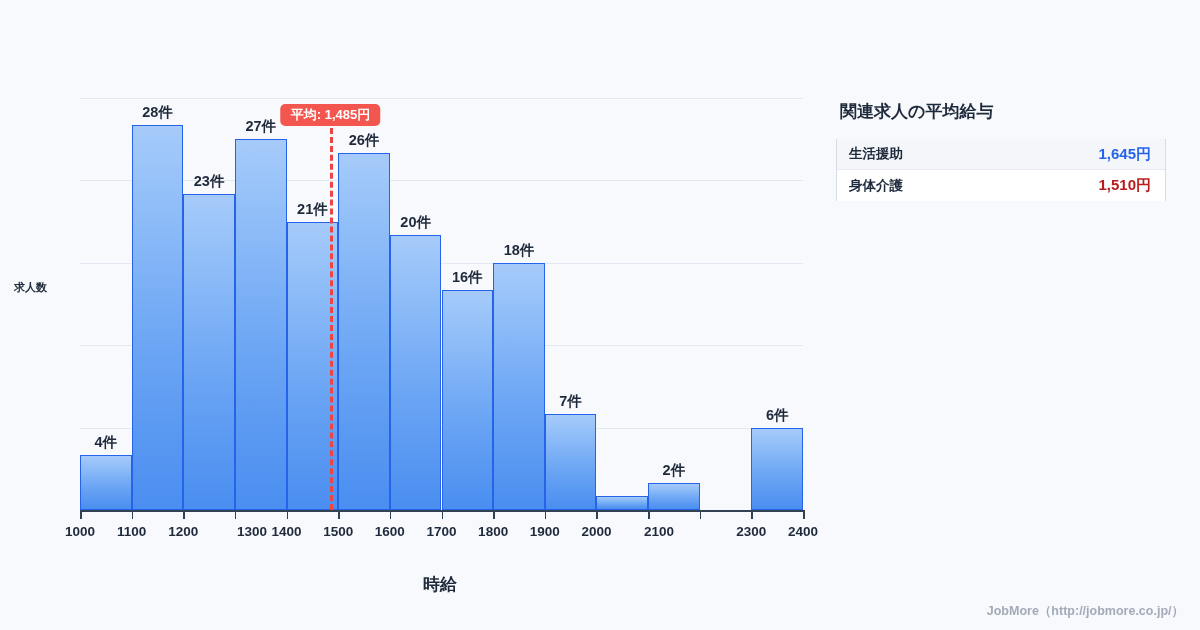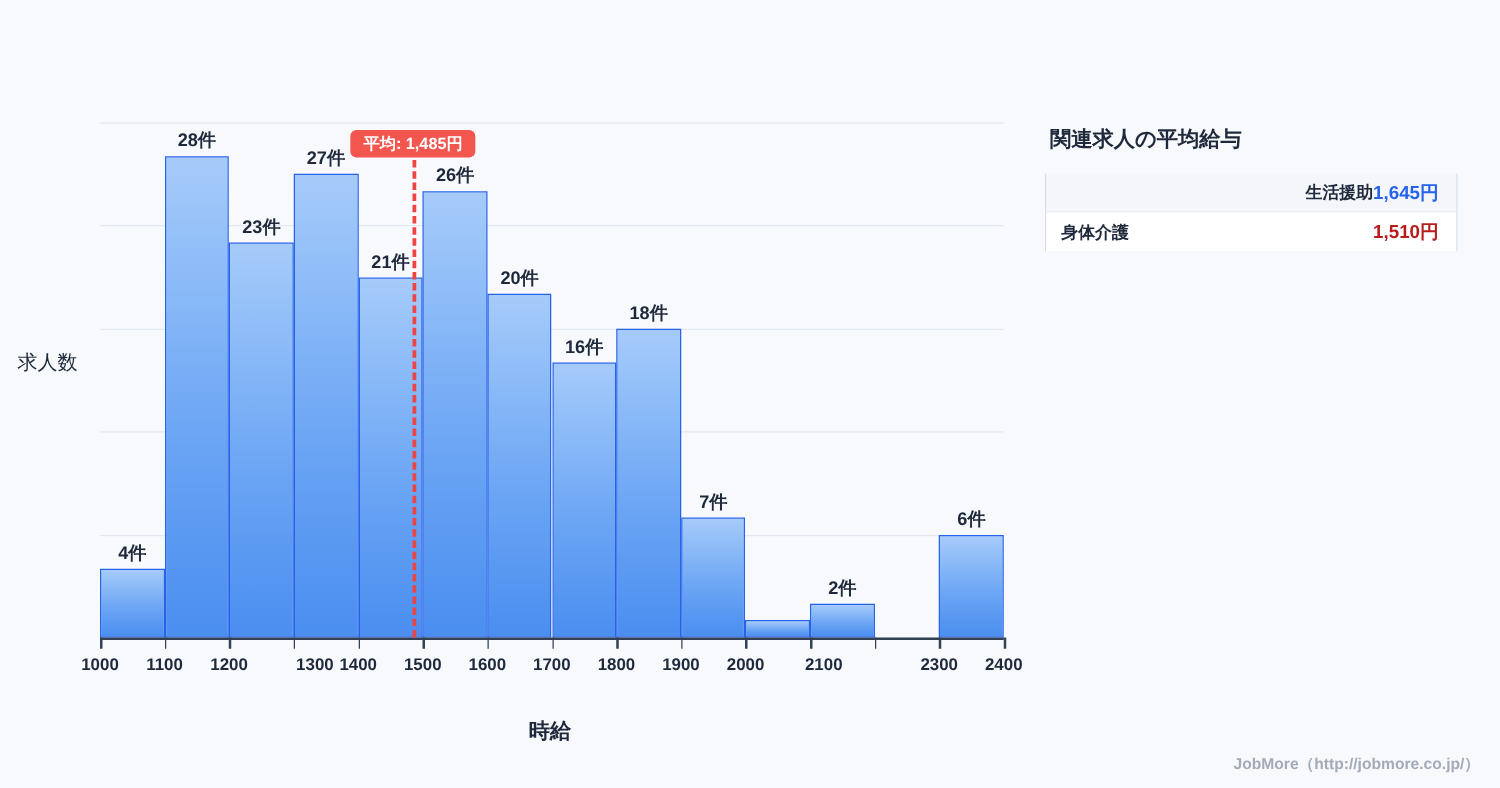--- a/index.html
+++ b/index.html
@@ -101,22 +101,22 @@
     font-weight: bold;
     color: #1e293b;
     transform: translateX(-50%);
     white-space: nowrap;
   }
 
   .y-axis-title {
     position: absolute;
     left: 14px;
     top: 280px;
-    font-size: 16px;
-    font-weight: normal;
+    font-size: 11px;
+    font-weight: bold;
     color: #1e293b;
     white-space: nowrap;
   }
 
   .x-axis-title {
     position: absolute;
     left: 0;
     top: 573px;
     width: 880px;
     text-align: center;
@@ -171,21 +171,21 @@
   .side-row {
     display: flex;
     align-items: center;
     justify-content: space-between;
     height: 31px;
     padding: 0 14px 0 12px;
     box-sizing: border-box;
     border-bottom: 1px solid #e6ebf3;
   }
   .side-row:last-child { border-bottom: none; }
-  .side-row.alt { background: #f4f6fa; justify-content: flex-end; }
+  .side-row.alt { background: #f4f6fa; }
   .side-row.plain { background: #ffffff; align-items: center; }
 
   .side-row-label {
     font-size: 13.5px;
     font-weight: bold;
     color: #1e293b;
   }
 
   .side-row-value {
     font-size: 15px;

